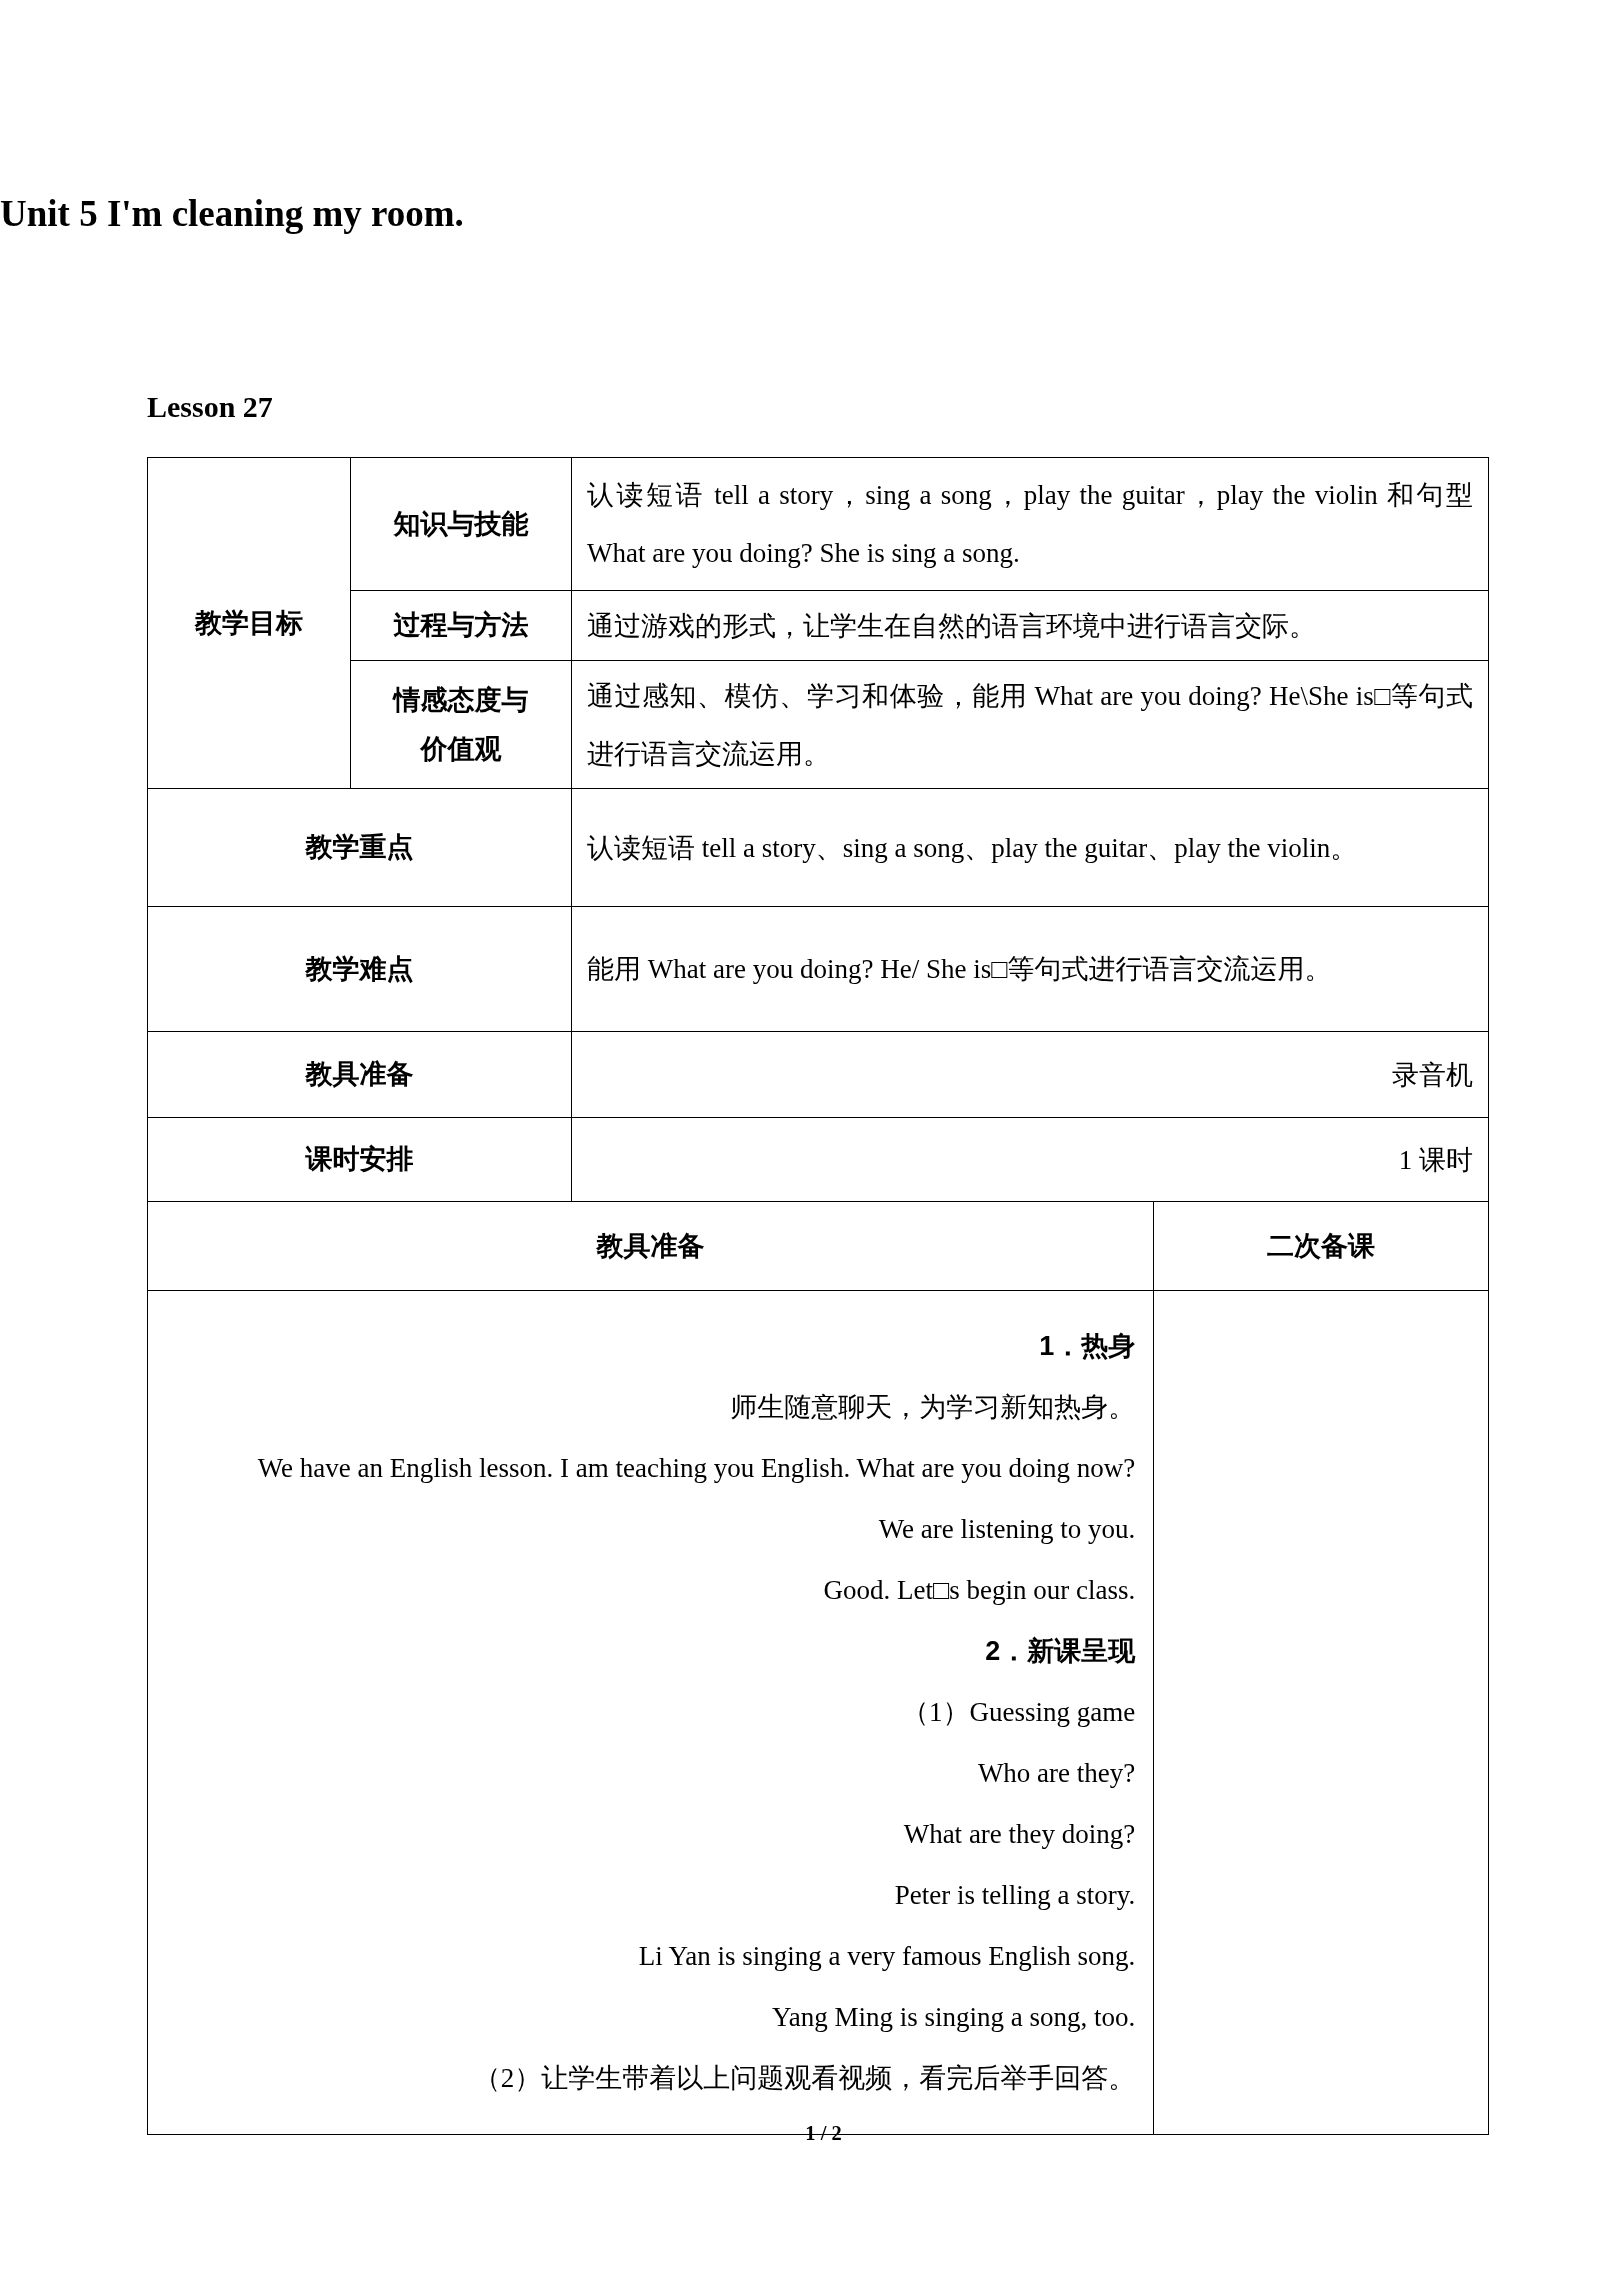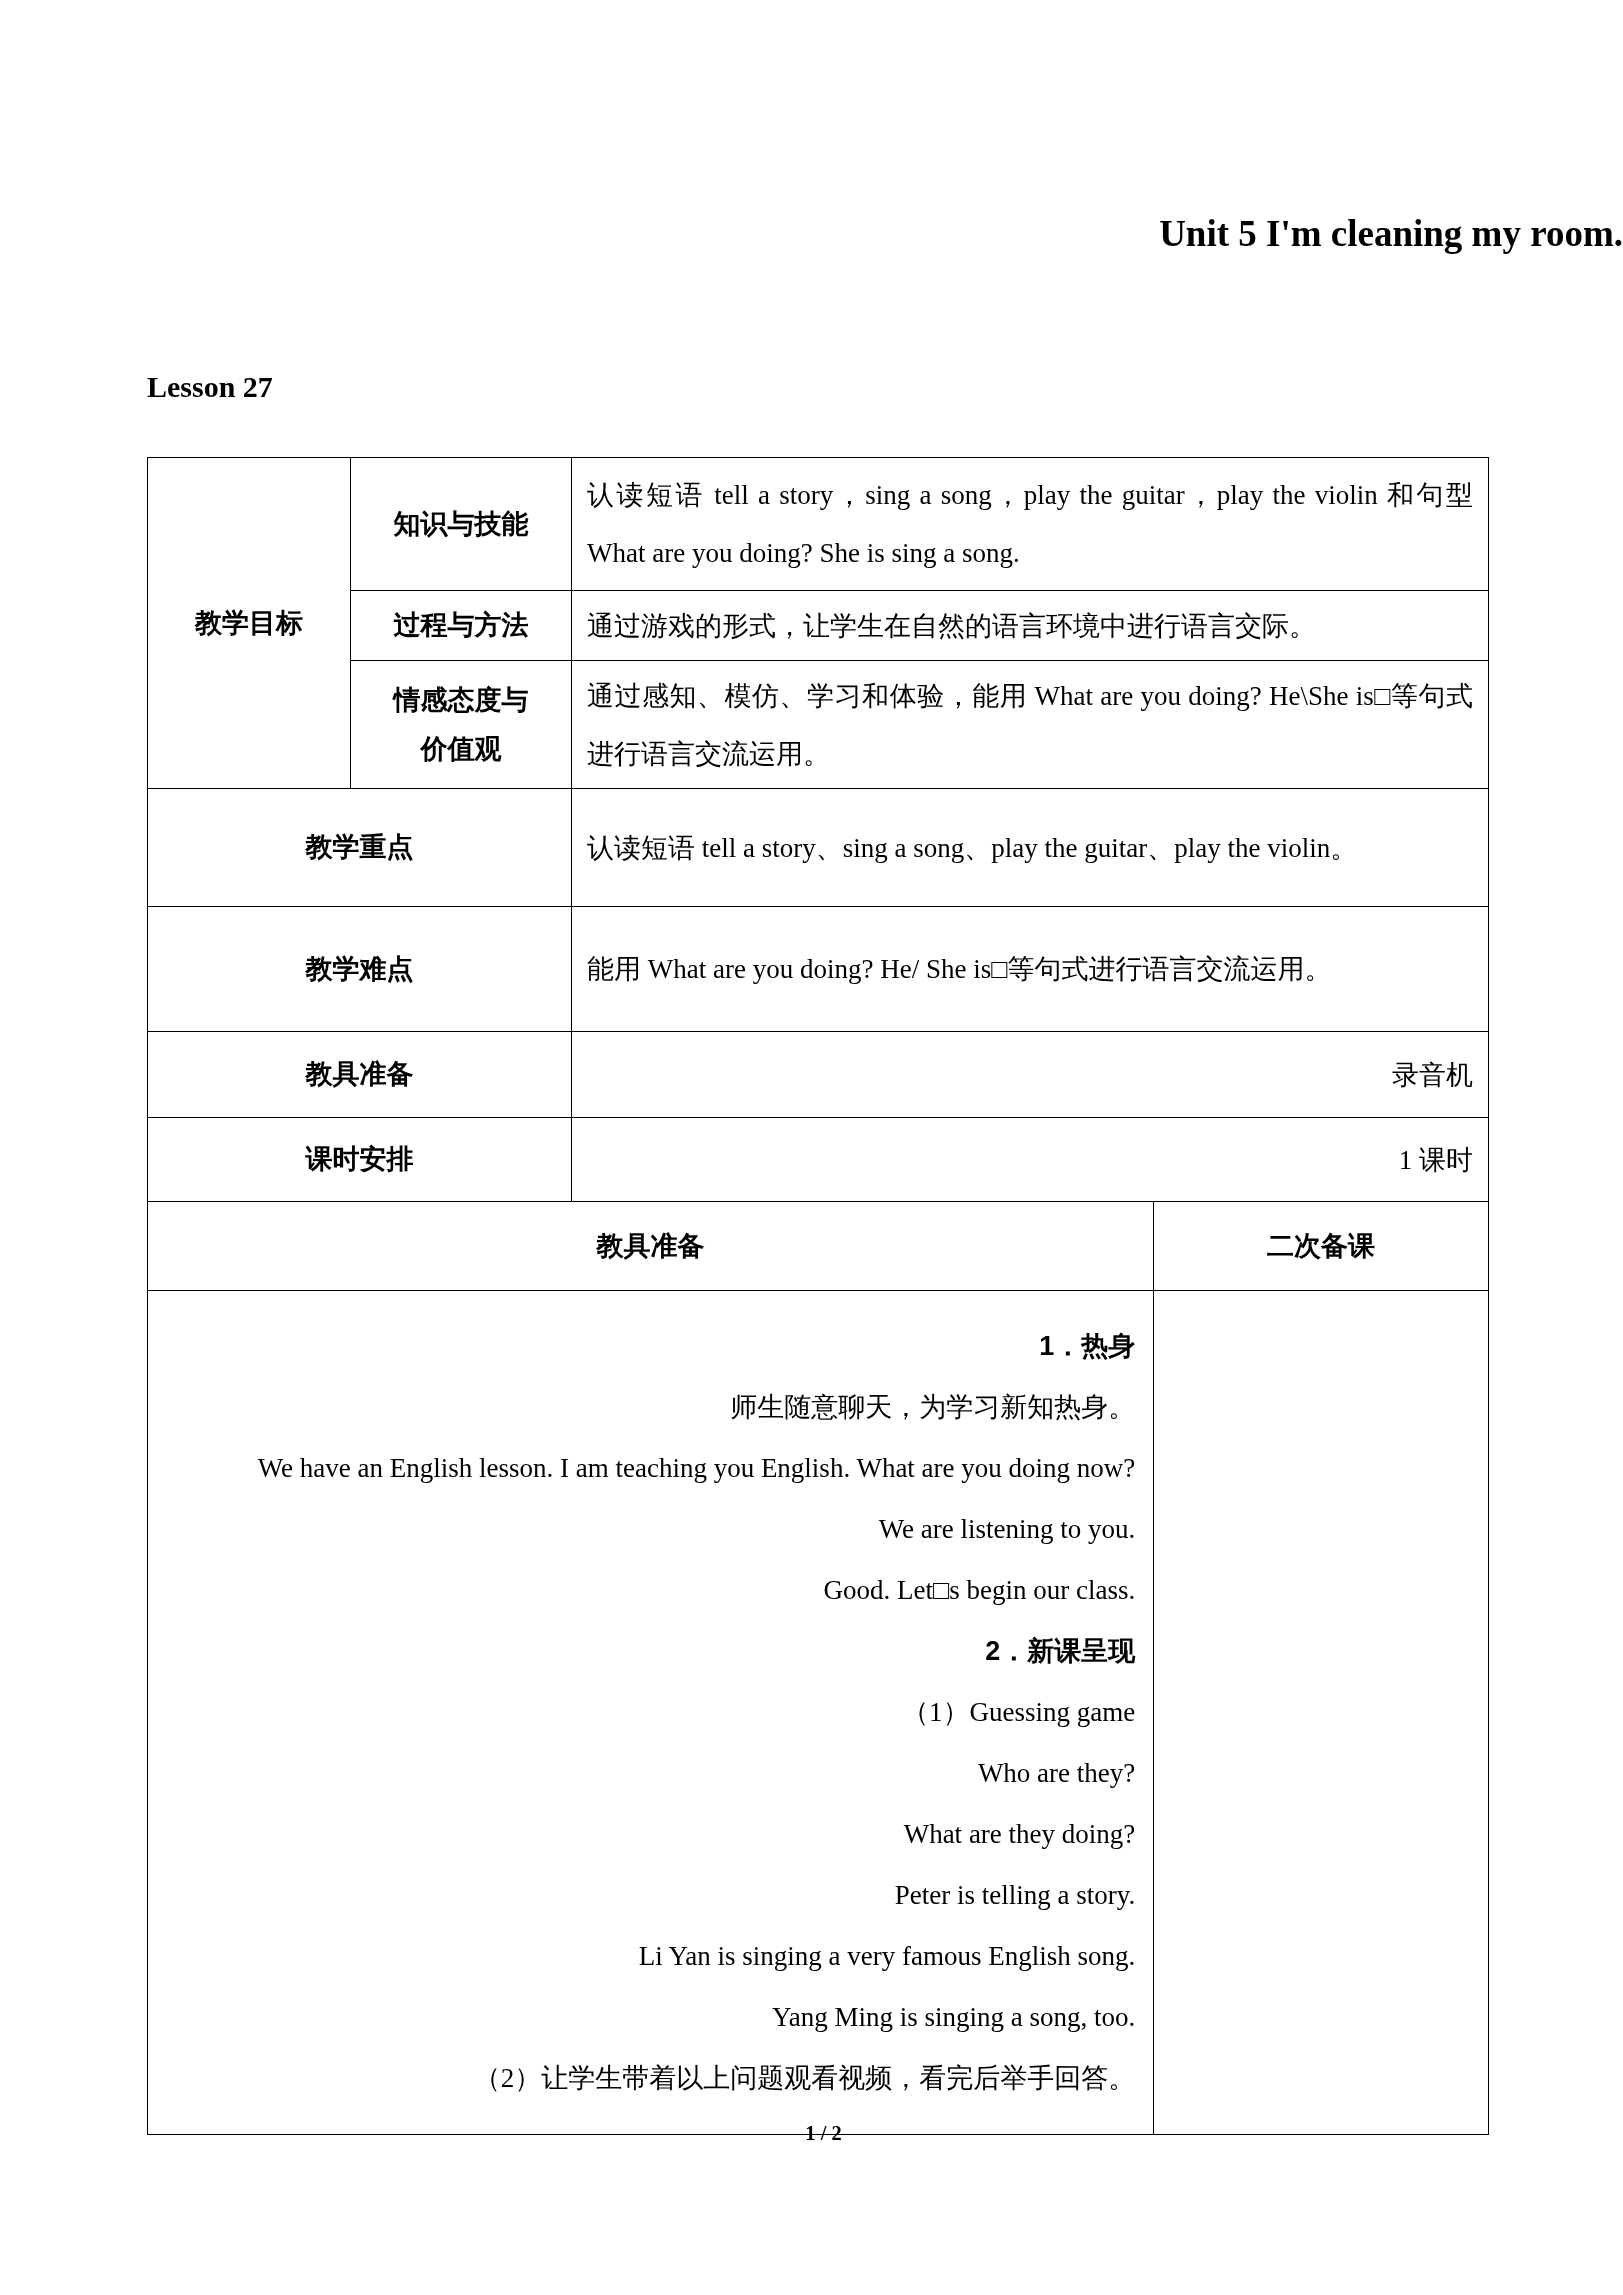--- a/index.html
+++ b/index.html
@@ -6,30 +6,30 @@
   html, body { background: #ffffff; }
   body {
     width: 1623px;
     height: 2295px;
     position: relative;
     font-family: "Liberation Serif", "DejaVu Serif", serif;
     color: #000000;
   }
   .doc-title {
     position: absolute;
-    top: 212px;
+    top: 192px;
     left: 0;
     width: 100%;
-    text-align: right;
+    text-align: left;
     font-size: 37px;
     font-weight: bold;
   }
   .lesson-heading {
     position: absolute;
-    top: 370px;
+    top: 390px;
     left: 147px;
     font-size: 30px;
     font-weight: bold;
   }
   table.plan {
     position: absolute;
     top: 457px;
     left: 147px;
     width: 1340px;
     border-collapse: collapse;

